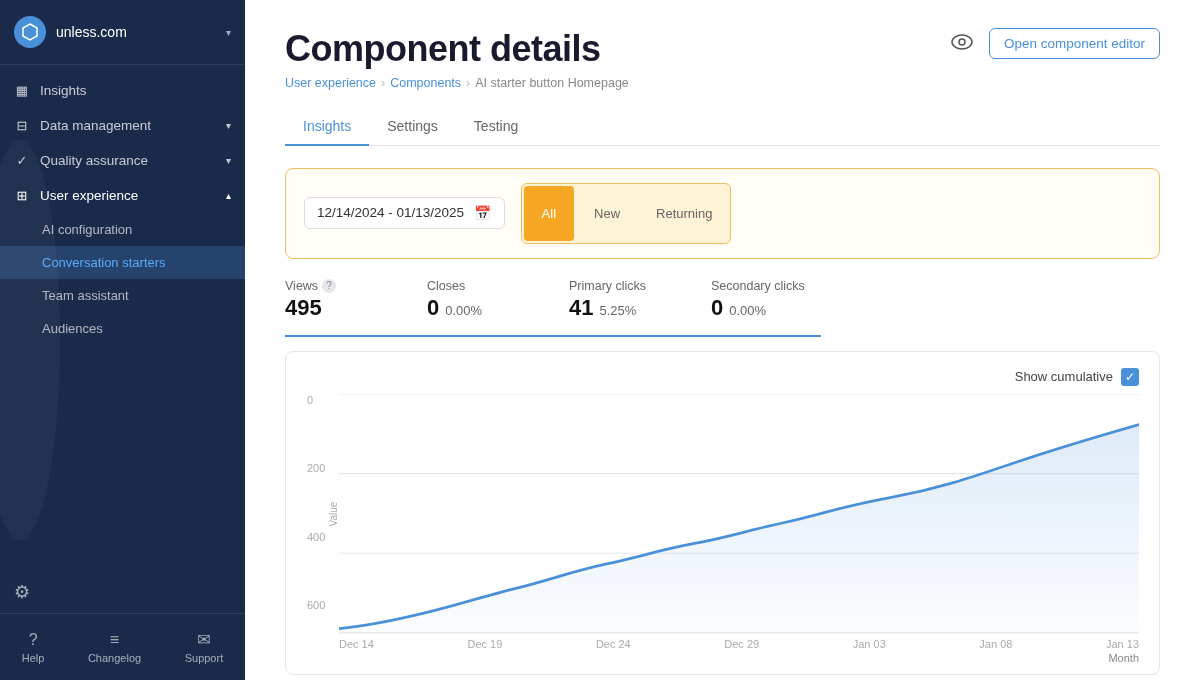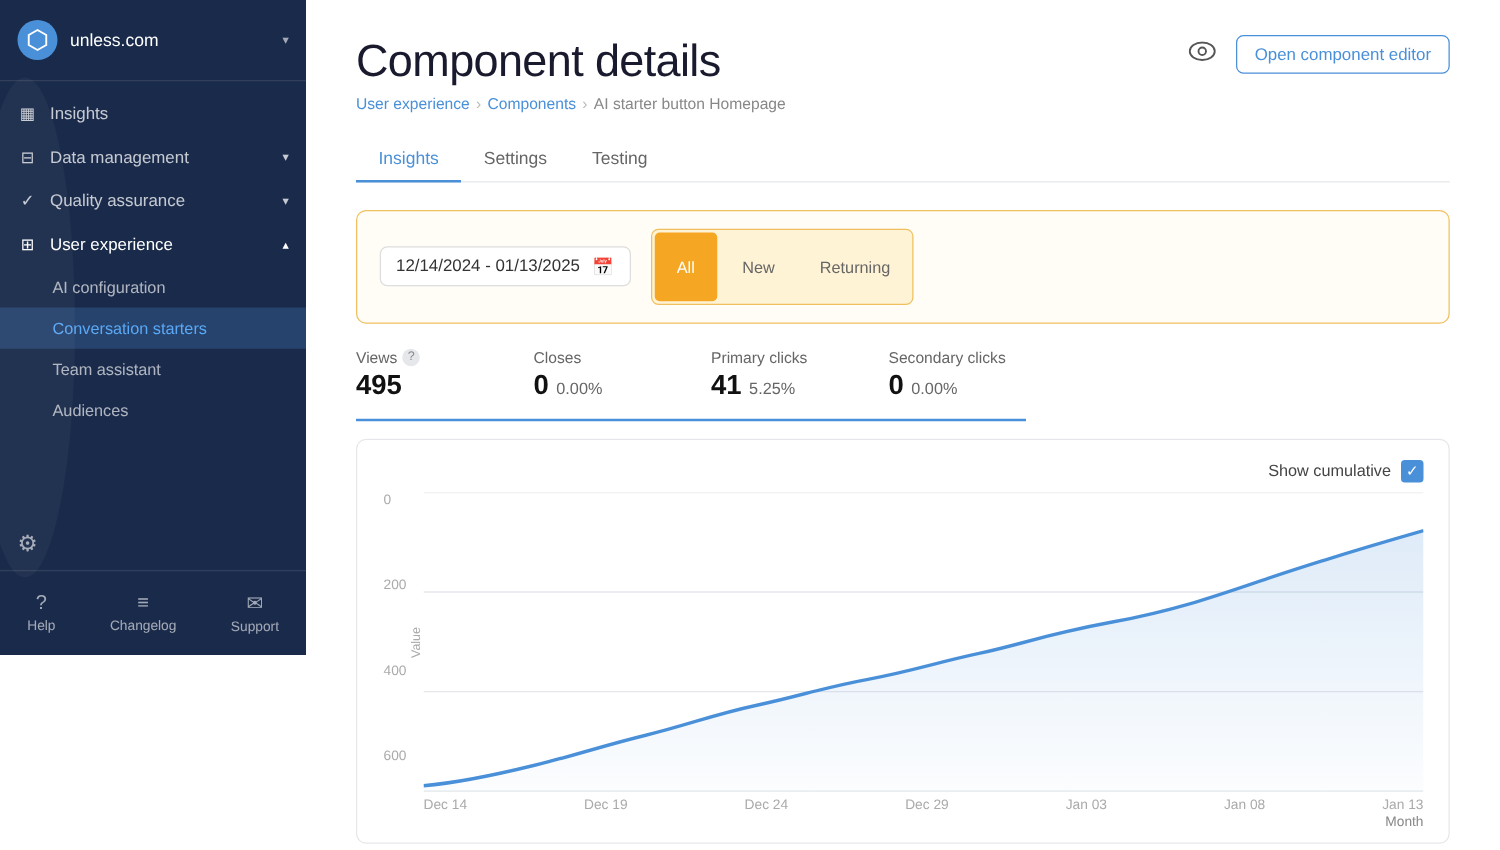--- a/index.html
+++ b/index.html
@@ -5,21 +5,21 @@
     * { box-sizing: border-box; margin: 0; padding: 0; }
     body { font-family: -apple-system, BlinkMacSystemFont, 'Segoe UI', sans-serif; display: flex; height: 680px; width: 1200px; overflow: hidden; background: #fff; }
 
     
     .sidebar {
       width: 245px;
       min-width: 245px;
       background: #1a2a4a;
       display: flex;
       flex-direction: column;
-      height: 524px;
+      height: 680px;
       position: relative;
       overflow: hidden;
     }
     .sidebar::before {
       content: '';
       position: absolute;
       left: -20px;
       top: 50%;
       transform: translateY(-50%);
       width: 80px;
@@ -112,21 +112,21 @@
       padding: 28px 40px 28px 40px;
     }
     .main-header {
       display: flex;
       align-items: flex-start;
       justify-content: space-between;
       margin-bottom: 6px;
     }
     .page-title {
       font-size: 36px;
-      font-weight: 400;
+      font-weight: 700;
       color: #1a1a2e;
       letter-spacing: -0.5px;
     }
     .header-actions {
       display: flex;
       align-items: flex-start;
       gap: 12px;
     }
     .eye-btn {
       color: #555;

